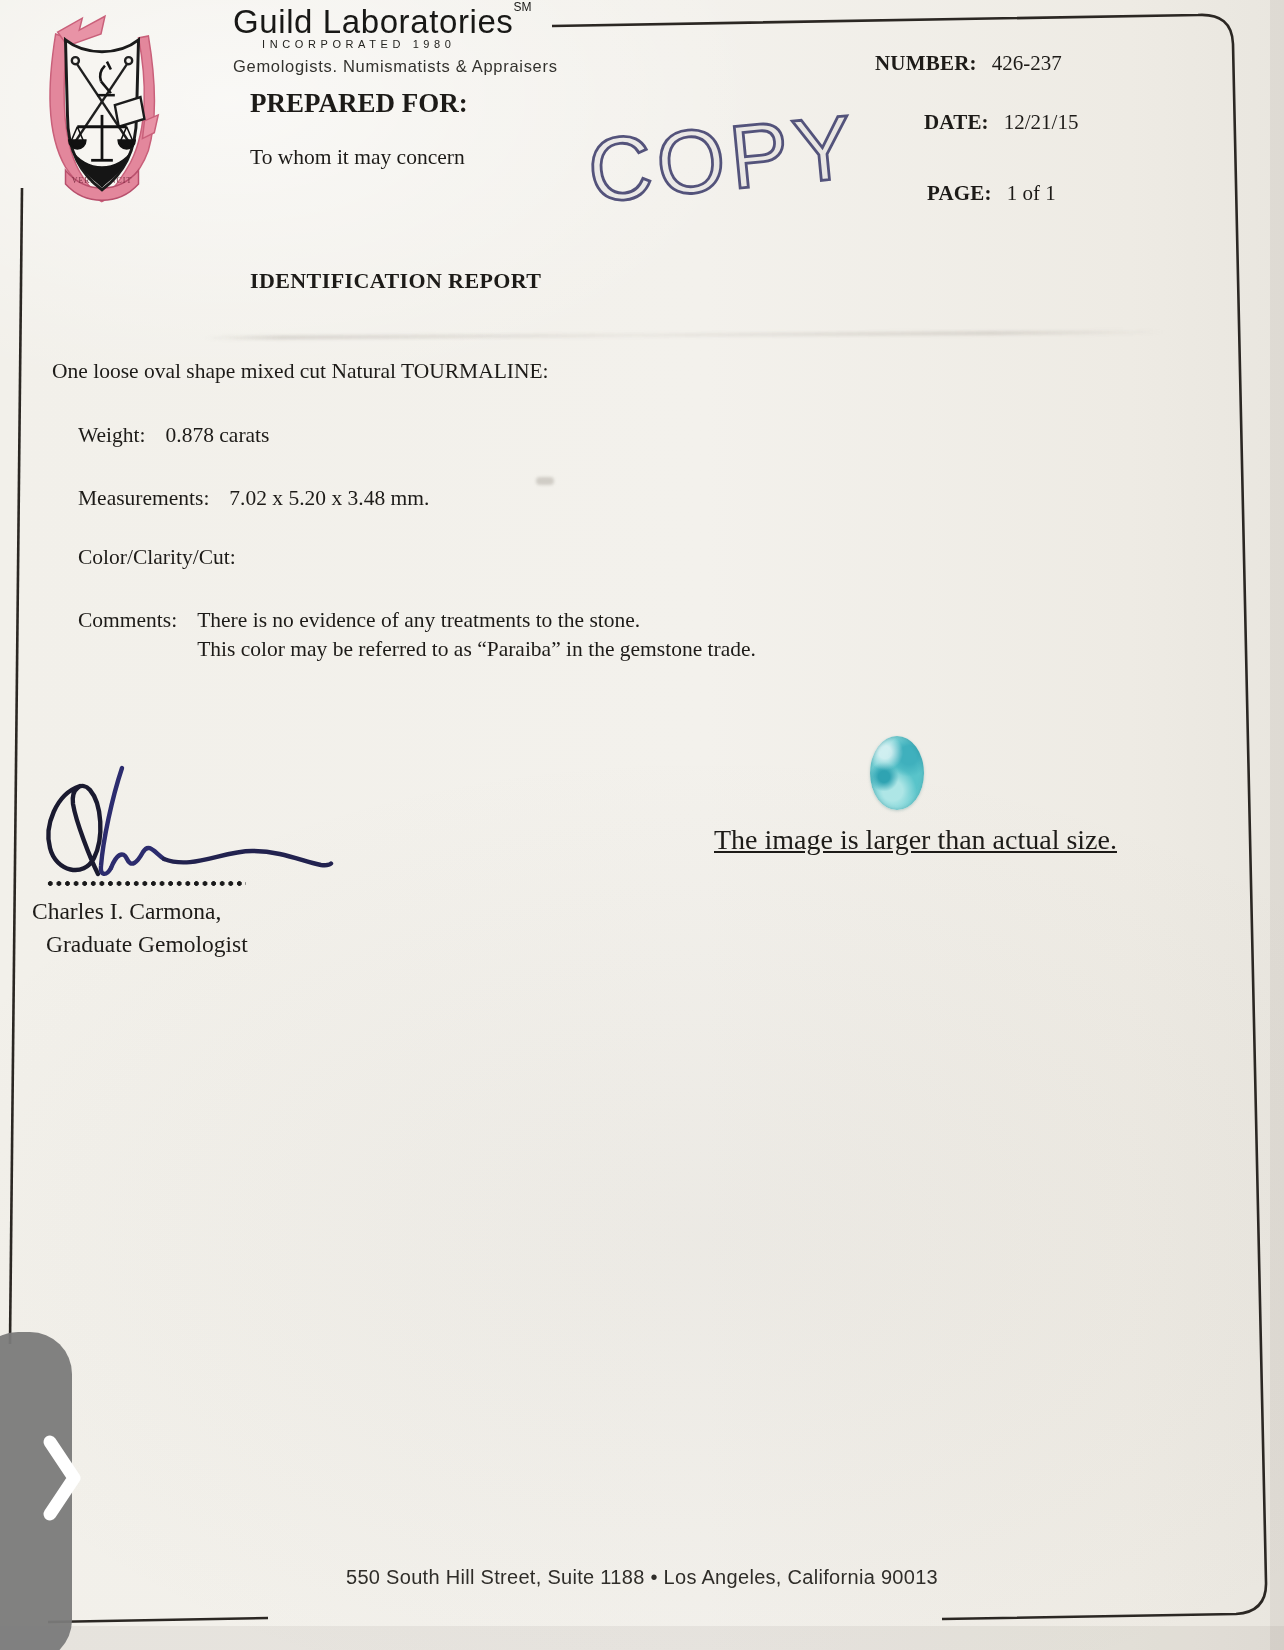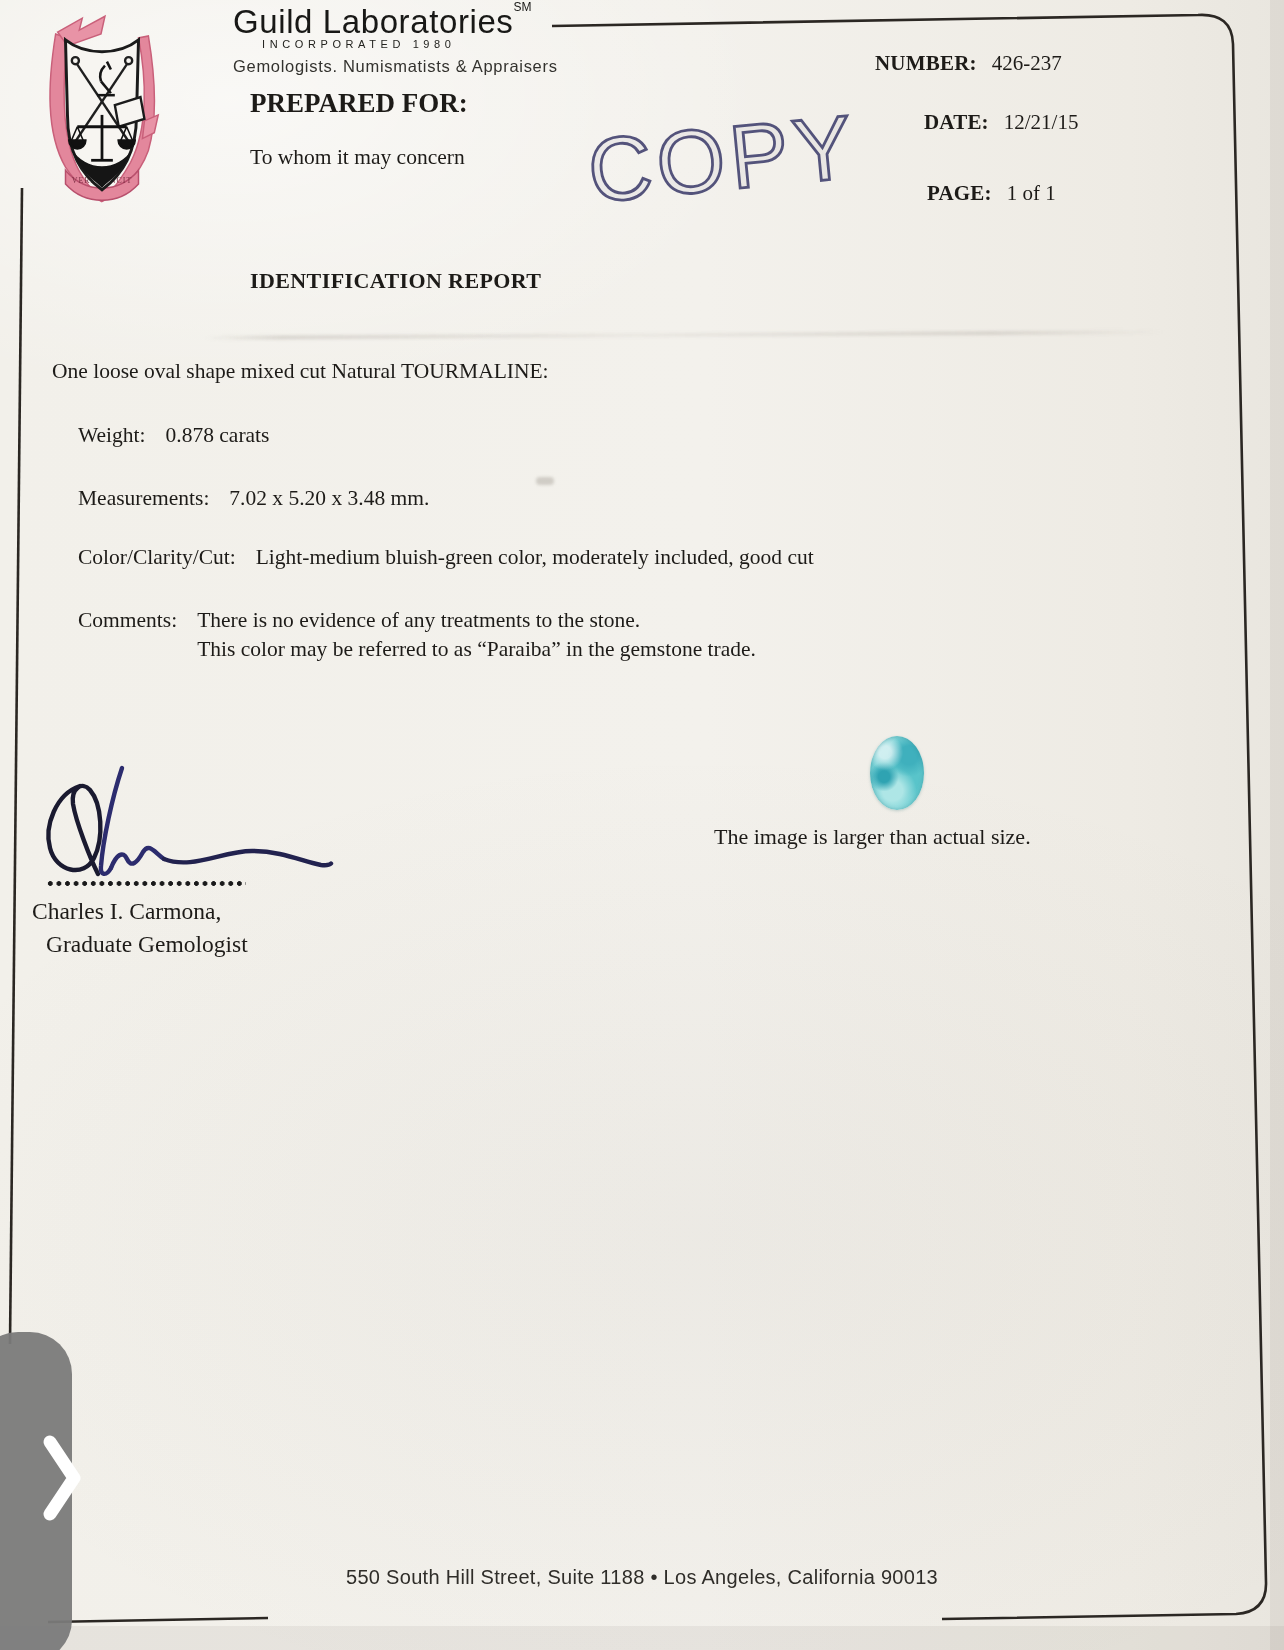--- a/index.html
+++ b/index.html
@@ -32,21 +32,21 @@
     background-size:8.6px 7px;background-repeat:repeat-x;}
   .gem{width:54px;height:74px;border-radius:50%;
     background:
       radial-gradient(circle at 28% 22%, rgba(255,255,255,.65) 0 9%, rgba(255,255,255,0) 26%),
       radial-gradient(circle at 72% 26%, #3fb0bd 0 14%, rgba(63,176,189,0) 32%),
       radial-gradient(circle at 26% 55%, #2fa3b2 0 10%, rgba(47,163,178,0) 26%),
       radial-gradient(circle at 42% 74%, #aee6e6 0 16%, rgba(174,230,230,0) 38%),
       radial-gradient(circle at 62% 58%, #59c4ca 0 28%, rgba(89,196,202,0) 56%),
       linear-gradient(155deg, #84d6d9 0%, #66cad0 55%, #8edee0 100%);
     box-shadow:0 1px 3px rgba(90,140,140,.35), inset 0 0 4px rgba(30,120,130,.45);}
-  .caption{font-size:22px;}
+  .caption{font-size:28px;text-decoration:underline;}
   .footer-line{font-family:"Liberation Sans",sans-serif;font-size:20px;letter-spacing:.3px;color:#2f2d29;text-align:center;white-space:nowrap;}
   .crease{filter:blur(1.6px);}
   .next-btn{left:-24px;top:1332px;width:96px;height:330px;border-radius:42px;
     background:rgba(122,122,122,0.95);cursor:pointer;}
   .shade{background:rgba(125,118,108,.10);}
 </style>
 </head>
 <body>
 
 <div class="page">
@@ -141,21 +141,20 @@
     <span>0.878 carats</span>
   </div>
 
   <div class="abs ni field-row" style="left:78px;top:484px;">
     <span>Measurements:</span>
     <span>7.02 x 5.20 x 3.48 mm.</span>
   </div>
 
   <div class="abs ni field-row" style="left:78px;top:543px;">
     <span>Color/Clarity/Cut:</span>
-    <span>Light-medium bluish-green color, moderately included, good cut</span>
   </div>
 
   <div class="abs ni field-row" style="left:78px;top:606px;">
     <span>Comments:</span>
     <span>
       <span style="display:block;">There is no evidence of any treatments to the stone.</span>
       <span style="display:block;">This color may be referred to as “Paraiba” in the gemstone trade.</span>
     </span>
   </div>
 

